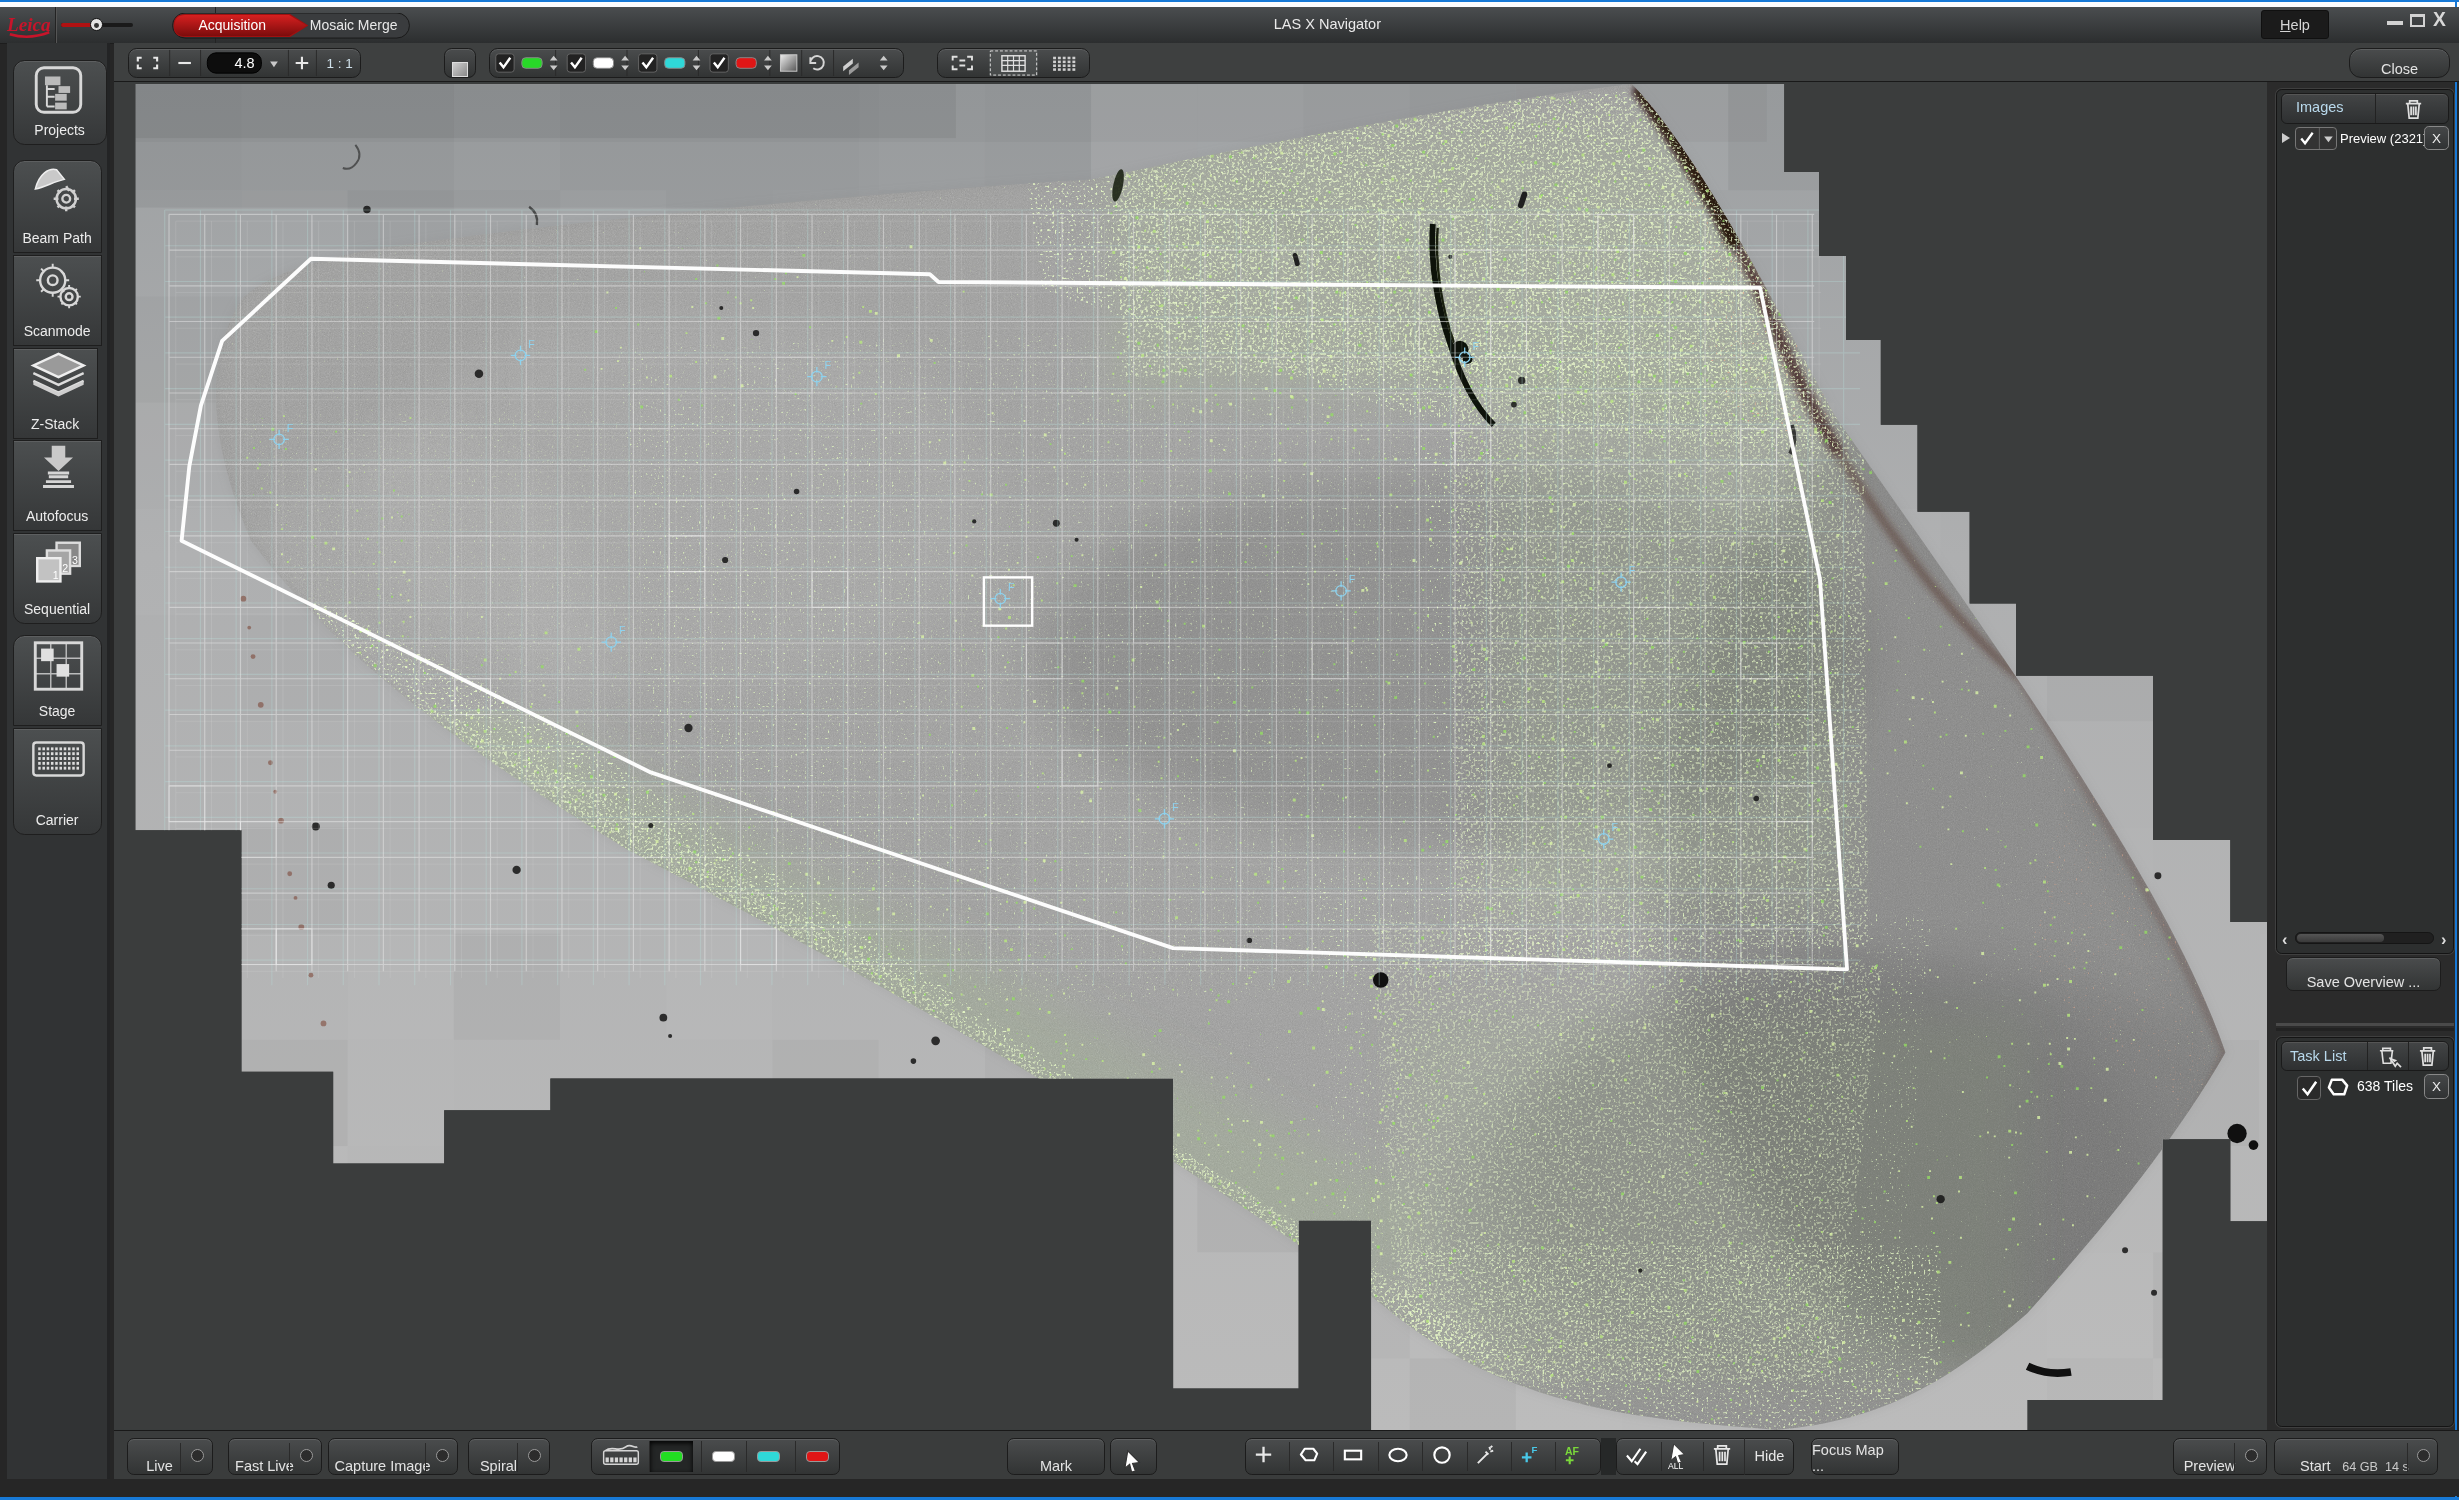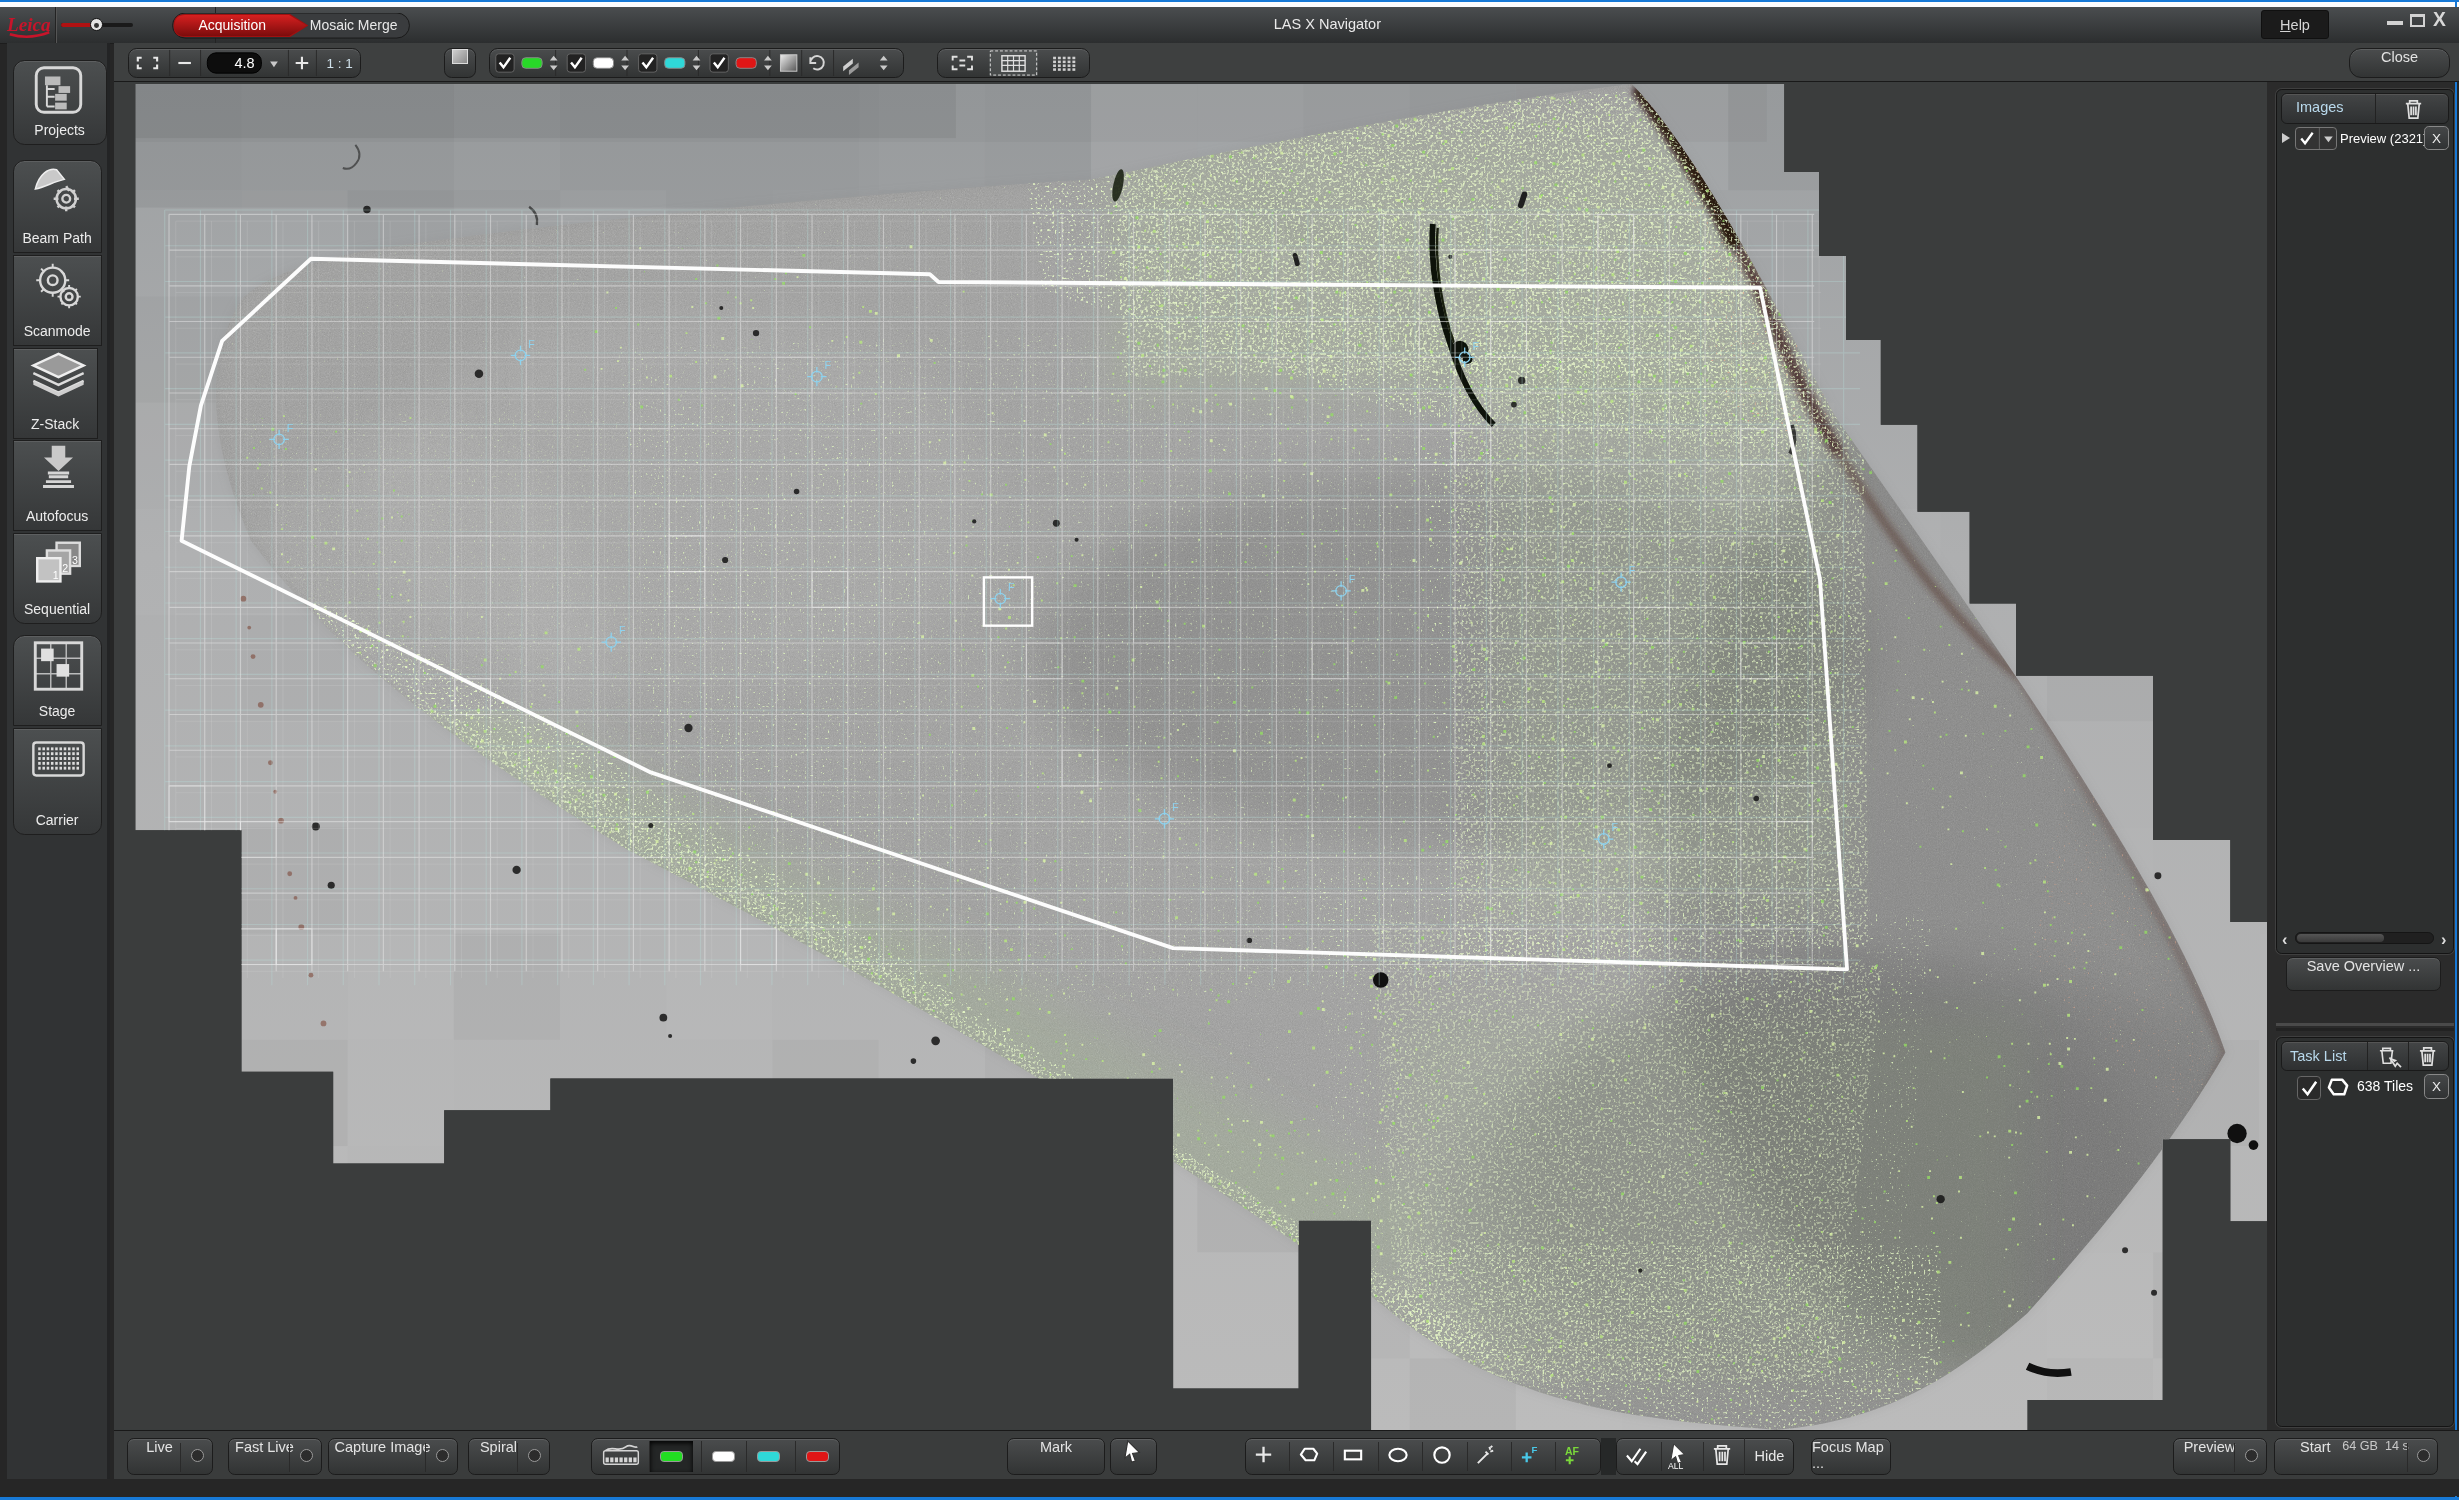--- a/index.html
+++ b/index.html
@@ -1,16 +1,16 @@
 <!DOCTYPE html>
 <html><head><meta charset="utf-8"><style>
 *{margin:0;padding:0;box-sizing:border-box}
 body{width:2459px;height:1500px;background:#262626;position:relative;font-family:"Liberation Sans",sans-serif;overflow:hidden}
 .abs{position:absolute}
-.b3d{position:absolute;background:linear-gradient(#4a4c4d,#323434);border:1px solid #1c1c1c;box-shadow:inset 0 1px 0 #5d5f60;color:#e3e3e3;display:flex;align-items:flex-start;justify-content:center;font-size:14.5px}
+.b3d{position:absolute;background:linear-gradient(#4a4c4d,#323434);border:1px solid #1c1c1c;box-shadow:inset 0 1px 0 #5d5f60;color:#e3e3e3;display:flex;align-items:flex-end;justify-content:center;font-size:14.5px}
 .dark3d{position:absolute;background:linear-gradient(#434546,#2e3031);border:1px solid #1a1a1a;box-shadow:inset 0 1px 0 #555}
 .lbl{position:absolute;width:100%;text-align:center;color:#ececec;font-size:14px}
 .radio{width:13.5px;height:13.5px;border-radius:50%;border:1.9px solid #9a9a9a;background:#2c2c2c;display:inline-block}
 </style></head><body>
 <div class="abs" style="left:0;top:0;width:2459px;height:1.9px;background:#1779d6"></div>
 <div class="abs" style="left:0;top:1.9px;width:2459px;height:4.8px;background:#fdfdfd"></div>
 <div class="abs" style="left:2455px;top:0;width:1.9px;height:1500px;background:#1779d6"></div>
 <div class="abs" style="left:0;top:1497px;width:2459px;height:3.9px;background:#1779d6"></div>
 
 <div class="abs" style="left:0;top:6.8px;width:2459px;height:37px;background:linear-gradient(#4a4d4f,#2c2e2f);border-bottom:1px solid #1d1d1d">
@@ -804,21 +804,21 @@
     <text x="2" y="28" font-size="9" fill="#fff" font-family="Liberation Sans">ALL</text>
   </svg>
 <svg class="abs" style="left:1711px;top:1443px" width="23" height="24" viewBox="0 0 24 25">
     <g stroke="#e8e8e8" stroke-width="1.8" fill="none">
       <path d="M3,6 h17 M7,6 v-3 h9 v3 M5,6 l1.5,16 h10 l1.5,-16 M9,9 v10 M11.8,9 v10 M14.6,9 v10"></path>
     </g>
   </svg>
 <div class="abs" style="left:1744px;top:1438px;width:50px;height:37px;color:#e8e8e8;font-size:14.5px;text-align:center;line-height:37px;border-left:1px solid #2a2a2a">Hide</div>
 <div class="abs" style="left:1661px;top:1442px;width:1px;height:29px;background:#2a2a2a"></div>
 <div class="abs" style="left:1703px;top:1442px;width:1px;height:29px;background:#2a2a2a"></div>
-<div class="b3d" style="left:1811px;top:1438px;width:80px;height:37px;border-radius:6.8px">
+<div class="b3d" style="left:1811px;top:1438px;width:88px;height:37px;border-radius:6.8px">
     <span style="margin-right:0px">Focus Map ...</span>
   </div>
 <div class="b3d" style="left:2173px;top:1438px;width:94px;height:37px;border-radius:6.8px">
     <span style="margin-right:21px">Preview</span>
     <span class="radio" style="position:absolute;right:7.7px;top:9.7px"></span>
     <span style="position:absolute;right:31px;top:3.9px;width:1px;height:29px;background:#2a2a2a"></span>
   </div>
 <div class="b3d" style="left:2274px;top:1438px;width:164px;height:37px;border-radius:6.8px;justify-content:flex-start;padding-left:25px">
 <span>Start</span>
     <span style="font-size:12.6px;color:#c9c9c9;margin-left:11.6px">64 GB&nbsp; 14 s</span>

